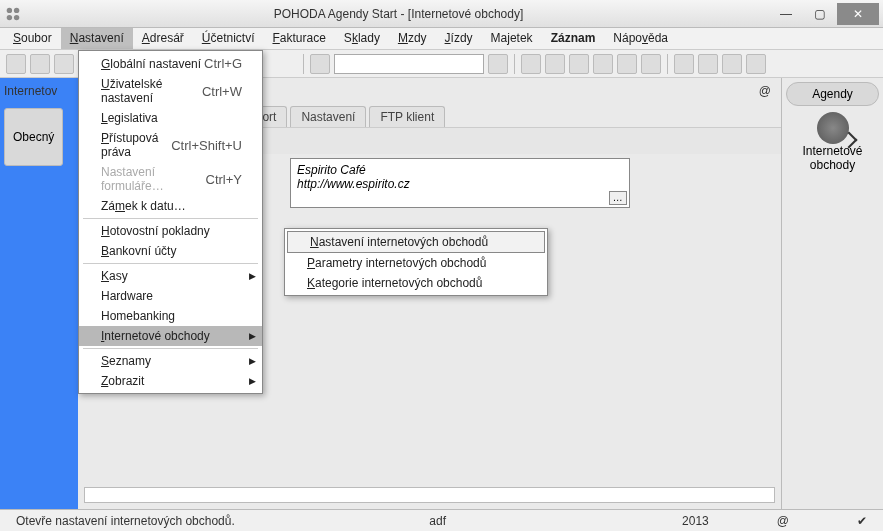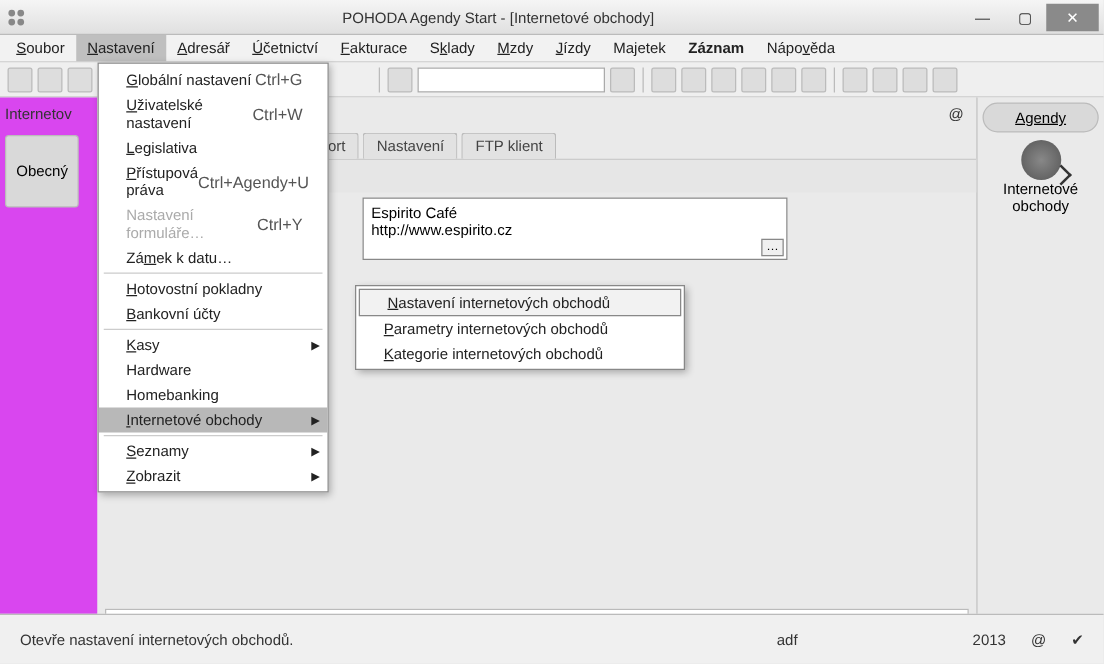--- a/index.html
+++ b/index.html
@@ -15,42 +15,42 @@
 .menubar { height: 22px; background: #f2f2f2; display: flex; align-items: stretch; padding: 0 4px; border-bottom: 1px solid #ccc; }
 .menubar .menu-item { padding: 3px 9px; color: #222; cursor: default; }
 .menubar .menu-item.active { background: #bfbfbf; }
 
 .toolbar { height: 28px; background: #efefef; border-bottom: 1px solid #ccc; display: flex; align-items: center; padding: 0 6px; gap: 4px; }
 .toolbar .tb-btn { width: 20px; height: 20px; background: #ddd; border: 1px solid #bbb; border-radius: 2px; }
 .toolbar .tb-sep { width: 1px; height: 20px; background: #bbb; margin: 0 2px; }
 .toolbar .tb-combo { width: 150px; height: 20px; border: 1px solid #aaa; background: #fff; }
 
 .content { position: absolute; top: 78px; left: 0; right: 0; bottom: 22px; display: flex; }
-.left-strip { width: 78px; background: #d946ef; border-right: 0; }
+.left-strip { width: 78px; background: #3b82f6; border-right: 0; }
 .left-strip .lbl { padding: 6px 4px; color: #333; }
 .left-strip .chip { margin: 4px; padding: 21px 8px; background: #d9d9d9; border: 1px solid #bbb; border-radius: 3px; display: inline-block; }
 
 .main { flex: 1; background: #eaeaea; position: relative; }
 .panel-title { padding: 6px 10px; color: #333; display: flex; justify-content: space-between; }
 .tabstrip { display: flex; gap: 3px; padding: 0 10px; margin-top: 2px; }
 .tab { padding: 3px 10px; background: #e2e2e2; border: 1px solid #bbb; border-bottom: none; border-radius: 3px 3px 0 0; color: #444; }
 .section-label { padding: 6px 12px; color: #333; font-weight: normal; border-top: 1px solid #ccc; background: #e6e6e6; }
 .form-row { display: flex; padding: 4px 12px; align-items: flex-start; }
 .form-row .flabel { width: 200px; color: #333; padding-top: 2px; }
-.form-row .fval { flex: 1; max-width: 340px; min-height: 50px; border: 1px solid #888; background: #fff; padding: 4px 6px; position: relative; }
+.form-row .fval { flex: 1; max-width: 340px; min-height: 50px; border: 1px solid #888; background: #fff; padding: 4px 6px; position: relative; font-style: italic; }
 .form-row .fval .ell { position: absolute; right: 2px; bottom: 2px; width: 18px; height: 14px; border: 1px solid #888; background: #f0f0f0; font-size: 10px; text-align: center; line-height: 12px; }
 .lower-grid { position: absolute; left: 6px; right: 6px; bottom: 6px; height: 16px; background: #fff; border: 1px solid #bbb; }
 
 .right-panel { width: 102px; background: #eaeaea; border-left: 1px solid #bbb; }
-.right-panel .hdr { text-align: center; padding: 4px 0; background: #d9d9d9; border: 1px solid #bbb; margin: 4px; border-radius: 12px; text-decoration: underline; }
+.right-panel .hdr { text-align: center; padding: 4px 0; background: #d9d9d9; border: 1px solid #bbb; margin: 4px; border-radius: 12px; }
 .right-panel .agenda-item { text-align: center; margin-top: 6px; }
 .right-panel .agenda-icon { width: 32px; height: 32px; margin: 0 auto; background: radial-gradient(circle,#888,#555); border-radius: 50%; position: relative; }
 .right-panel .agenda-icon::after { content: ""; position: absolute; right: -6px; bottom: -2px; width: 10px; height: 10px; border-bottom: 2px solid #333; border-right: 2px solid #333; transform: rotate(-45deg); }
 
-.statusbar { position: absolute; left: 0; right: 0; bottom: 0; height: 40px; background: #f0f0f0; border-top: 1px solid #bbb; display: flex; align-items: center; padding: 0 6px; color: #333; }
+.statusbar { position: absolute; left: 0; right: 0; bottom: 0; height: 22px; background: #f0f0f0; border-top: 1px solid #bbb; display: flex; align-items: center; padding: 0 6px; color: #333; gap: 48px; }
 .statusbar .seg { padding: 0 10px; }
 .statusbar .spacer { flex: 1; }
 
 
 .dropdown { position: absolute; top: 50px; left: 78px; width: 185px; background: #fff; border: 1px solid #888; box-shadow: 2px 2px 6px rgba(0,0,0,0.3); z-index: 100; padding: 2px 0; }
 .dropdown .sep { height: 1px; background: #ccc; margin: 2px 4px; }
 .dropdown .row { display: flex; align-items: center; padding: 3px 20px 3px 22px; color: #222; position: relative; }
 .dropdown .row.disabled { color: #aaa; }
 .dropdown .row .sc { margin-left: auto; color: #555; font-size: 13px; }
 .dropdown .row .arrow { position: absolute; right: 6px; font-size: 9px; }
@@ -165,21 +165,21 @@
     </div>
   <div class="row">
       <span><span class="u">U</span>živatelské nastavení</span>
       <span class="sc">Ctrl+W</span>
     </div>
   <div class="row">
       <span><span class="u">L</span>egislativa</span>
     </div>
   <div class="row">
       <span><span class="u">P</span>řístupová práva</span>
-      <span class="sc">Ctrl+Agendy+U</span>
+      <span class="sc">Ctrl+Shift+U</span>
     </div>
   <div class="row disabled">
       <span>Nastavení formuláře…</span>
       <span class="sc">Ctrl+Y</span>
     </div>
   <div class="row">
       <span>Zá<span class="u">m</span>ek k datu…</span>
     </div>
   <div class="sep"></div>
   <div class="row">

